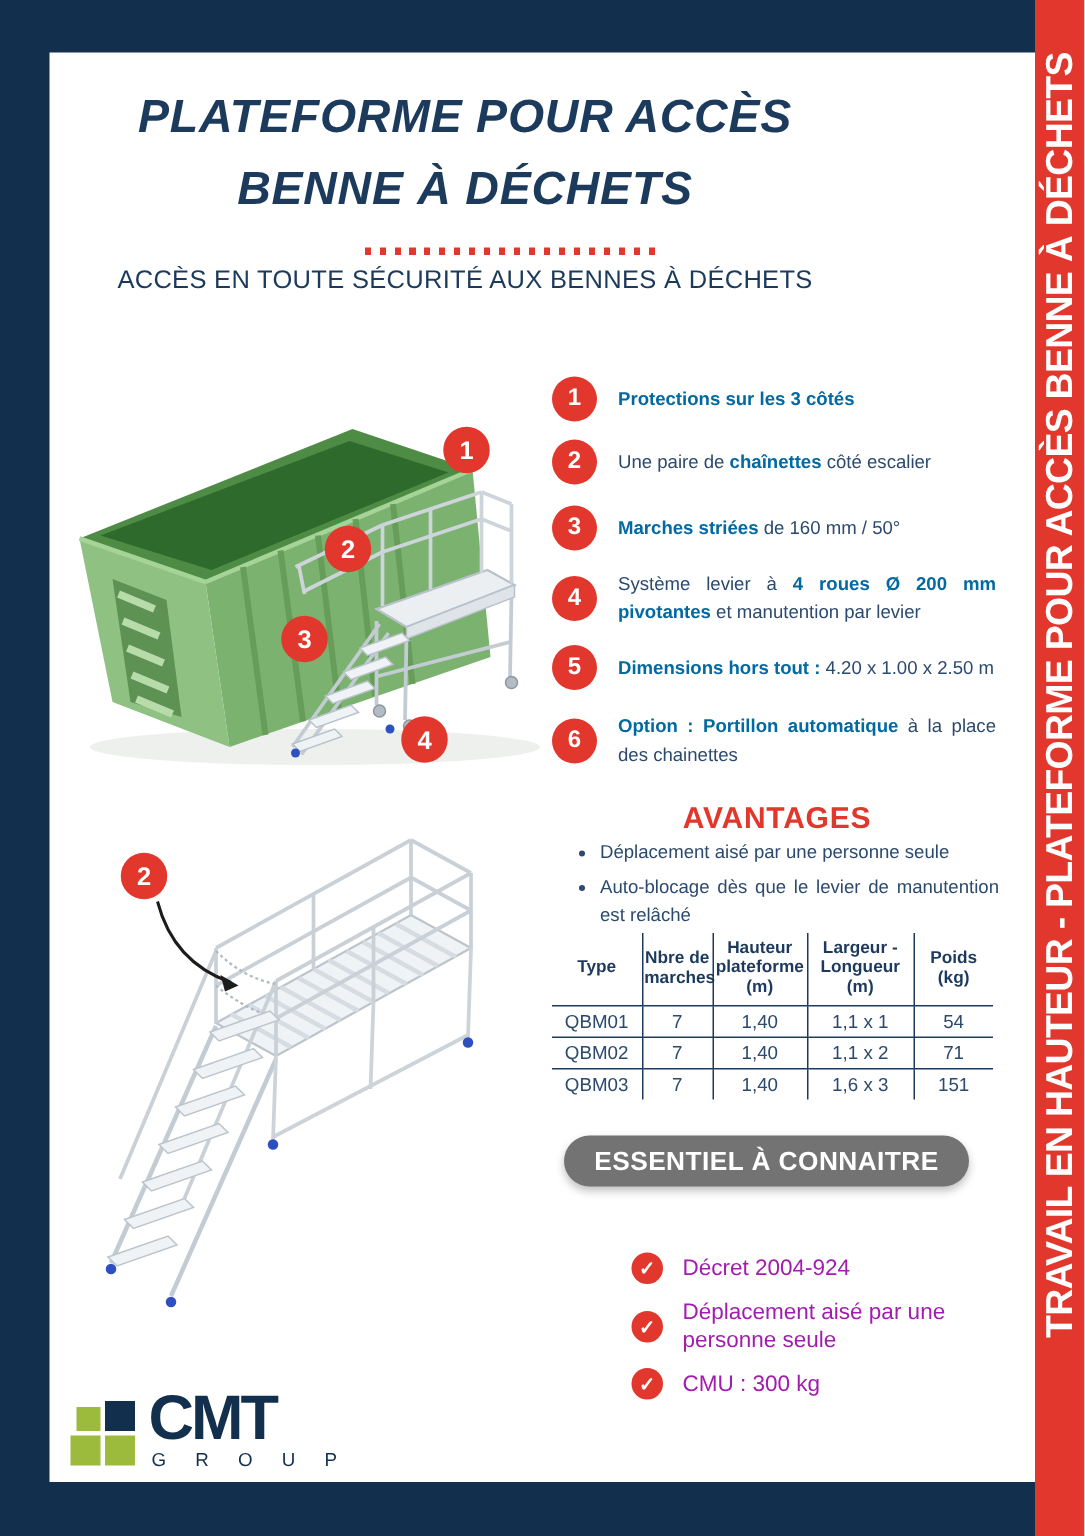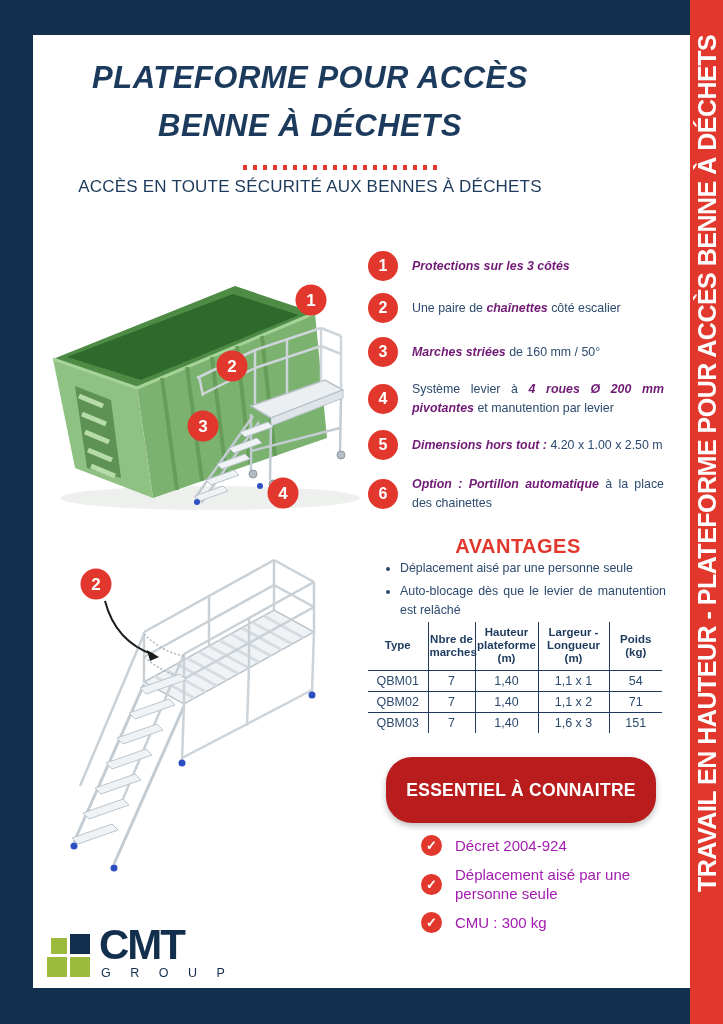--- a/index.html
+++ b/index.html
@@ -24,39 +24,39 @@
     background:repeating-linear-gradient(to right, #E2372C 0 4px, transparent 4px 10px); }
   .subtitle { position:absolute; left:55px; top:177px; width:510px; text-align:center;
     color:#1C3A5C; font-size:17px; letter-spacing:0.2px; }
 
   
   .features { position:absolute; left:368px; top:236px; width:296px; height:290px; }
   .feature-item { position:absolute; left:0; right:0; display:flex; align-items:center; gap:14px; }
   .num-circle { flex:none; width:30px; height:30px; border-radius:50%; background:#E2372C;
     color:#fff; font-weight:bold; font-size:16px; display:flex; align-items:center; justify-content:center; }
   .feature-text { flex:1; font-size:12.4px; line-height:19px; color:#2C4A6E; text-align:justify; }
-  .feature-text b { color:#701a75;font-style:italic; }
+  .feature-text b { color:#0369a1; }
 
   
   .adv-title { position:absolute; left:368px; top:535px; width:300px; text-align:center;
     color:#E2372C; font-weight:bold; font-size:20px; letter-spacing:0.5px; }
   .adv-list { position:absolute; left:384px; top:559px; width:282px; list-style:disc; padding-left:16px; }
   .adv-list li { font-size:12.4px; line-height:19px; color:#2C4A6E; text-align:justify; margin-bottom:4px; }
 
   
   .spec-table { position:absolute; left:368px; top:622px; width:294px; border-collapse:collapse; table-layout:fixed; }
   .spec-table th { font-size:11.5px; line-height:1.15; color:#1D3A5E; font-weight:bold;
     text-align:center; vertical-align:middle; padding:4px 1px; border-bottom:1.5px solid #1D3A5E; }
   .spec-table td { font-size:12.5px; color:#2C4A6E; text-align:center; vertical-align:middle; padding:3px 1px; }
   .spec-table th:not(:last-child), .spec-table td:not(:last-child) { border-right:1.3px solid #1D3A5E; }
   .spec-table tbody tr:not(:last-child) td { border-bottom:1.3px solid #1D3A5E;margin-top:33px; }
 
   
-  .essential-btn { position:absolute; left:386px; top:757px; width:270px; height:66px;
-    background:#b91c1c; border-radius:26px; color:#fff; font-weight:bold; font-size:17.5px;
+  .essential-btn { position:absolute; left:376px; top:757px; width:270px; height:34px;
+    background:#737373; border-radius:26px; color:#fff; font-weight:bold; font-size:17.5px;
     letter-spacing:0.3px; display:flex; align-items:center; justify-content:center;
     box-shadow:0 3px 6px rgba(0,0,0,0.25); border:none; }
   .checks { position:absolute; left:421px; top:835px; width:242px; }
   .check-item { display:flex; align-items:center; gap:13px; margin-bottom:9px; }
   .check-circle { flex:none; width:21px; height:21px; border-radius:50%; background:#E2372C;
     color:#fff; font-size:13px; font-weight:bold; display:flex; align-items:center; justify-content:center; }
   .check-text { flex:1; font-size:15px; line-height:19px; color:#a21caf; }
 
   
   .illu1 { position:absolute; left:45px; top:246px; width:325px; height:272px; }

